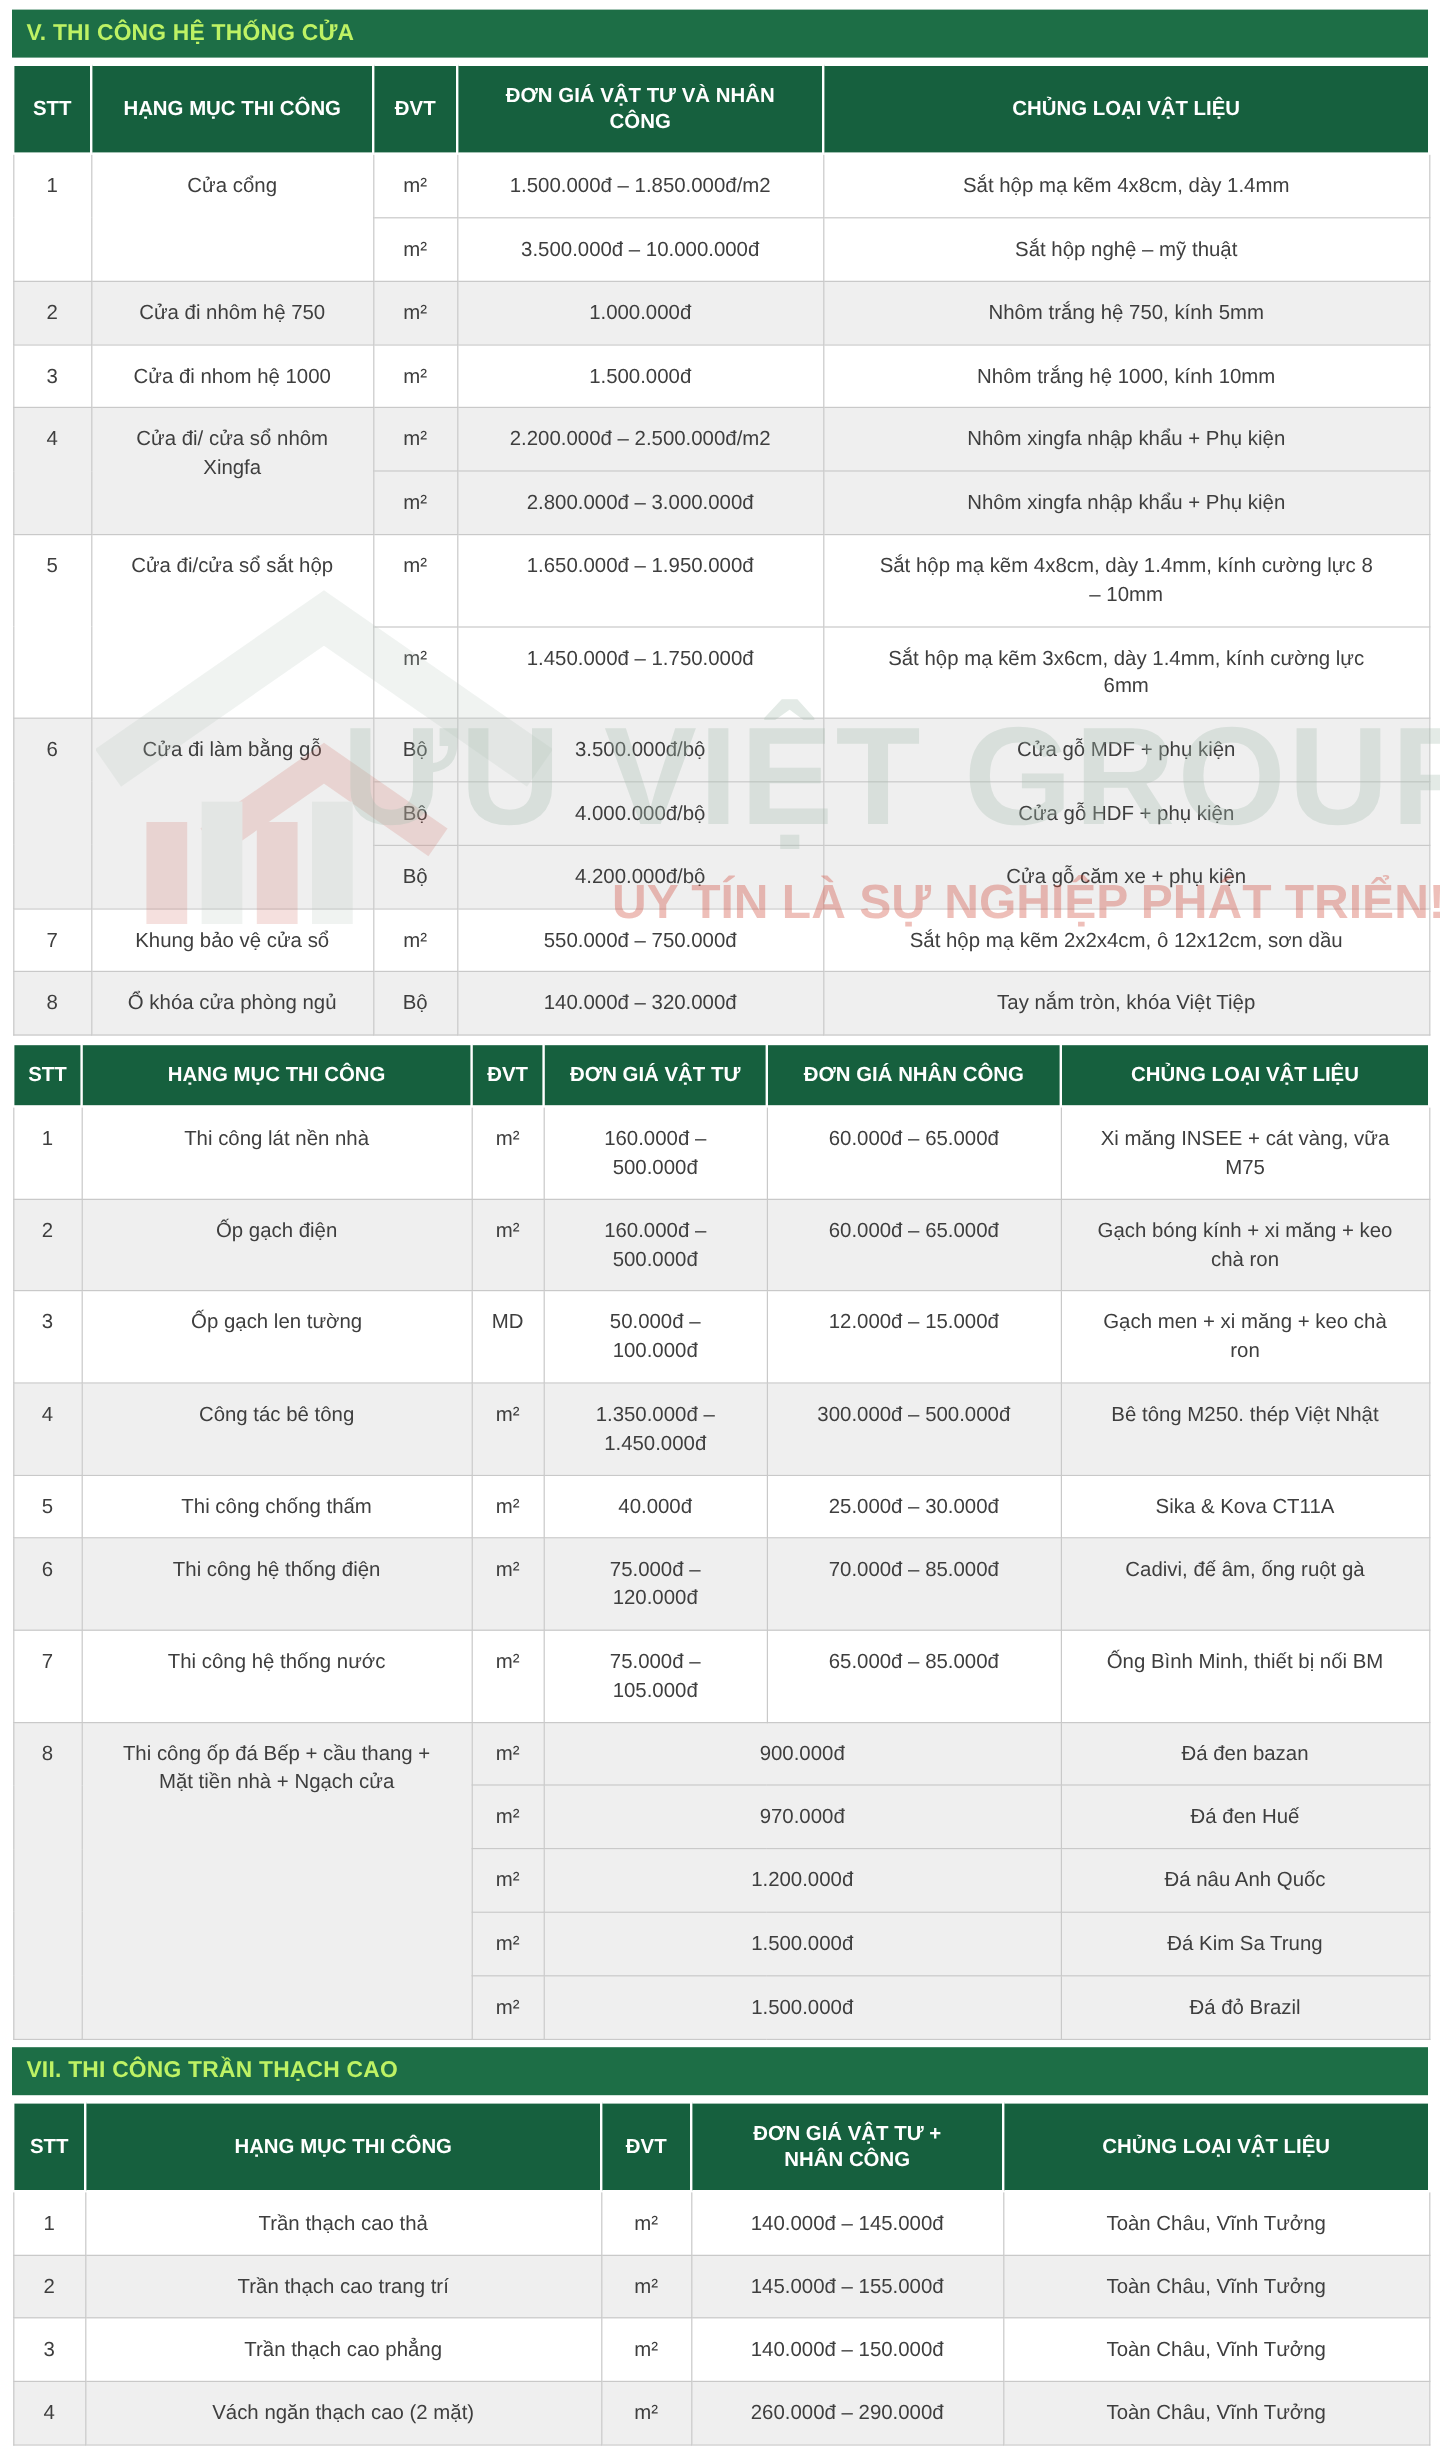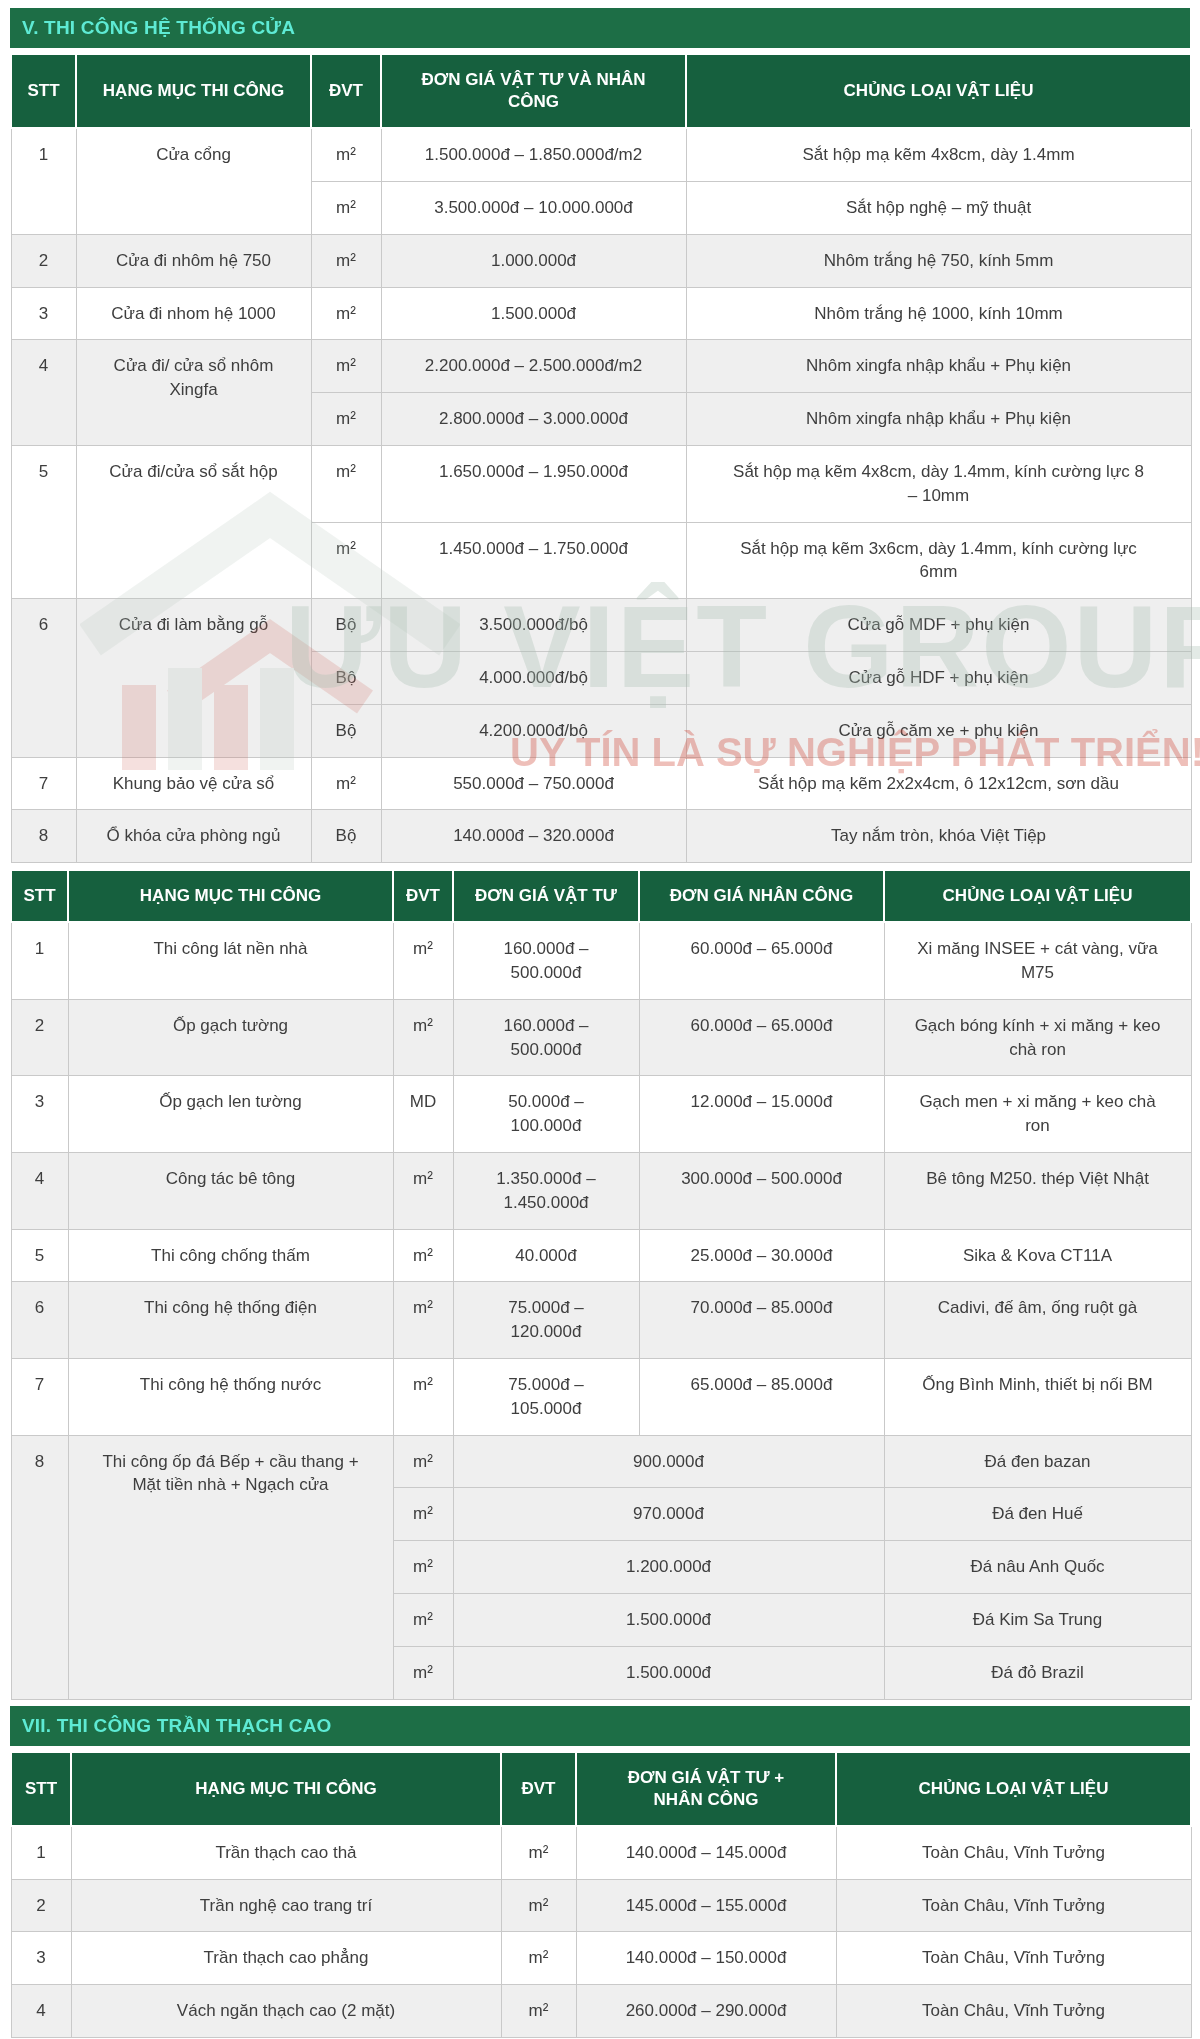--- a/index.html
+++ b/index.html
@@ -8,21 +8,21 @@
     width:1200px;
     font-family:"Liberation Sans","DejaVu Sans",sans-serif;
     color:#3e3e3e;
   }
   .page { position:relative; width:1200px; padding:8px 10px 0 10px; }
 
   .section { margin-bottom:6px; }
   .section-bar {
     height:40px;
     background:#1d6e46;
-    color:#5eead4;
+    color:#bef264;
     font-weight:bold;
     font-size:19px;
     line-height:40px;
     padding-left:12px;
     margin-bottom:5px;
     letter-spacing:.2px;
   }
 
   table { width:1180px; border-collapse:collapse; table-layout:fixed; }
   th {
@@ -213,21 +213,21 @@
             <td class="left">Thi công lát nền nhà</td>
             <td class="center">m²</td>
             <td class="center">160.000đ –
 500.000đ</td>
             <td class="center">60.000đ –  65.000đ</td>
             <td class="left">Xi măng INSEE + cát vàng, vữa
 M75</td>
           </tr>
           <tr class="shade">
             <td class="center">2</td>
-            <td class="left">Ốp gạch tường</td>
+            <td class="left">Ốp gạch điện</td>
             <td class="center">m²</td>
             <td class="center">160.000đ –
 500.000đ</td>
             <td class="center">60.000đ –  65.000đ</td>
             <td class="left">Gạch bóng kính + xi măng + keo
 chà ron</td>
           </tr>
           <tr>
             <td class="center">3</td>
             <td class="left">Ốp gạch len tường</td>
@@ -328,21 +328,21 @@
         <tbody>
           <tr>
             <td class="center">1</td>
             <td class="left">Trần thạch cao thả</td>
             <td class="center">m²</td>
             <td class="center">140.000đ – 145.000đ</td>
             <td class="left">Toàn Châu, Vĩnh Tưởng</td>
           </tr>
           <tr class="shade">
             <td class="center">2</td>
-            <td class="left">Trần nghệ cao trang trí</td>
+            <td class="left">Trần thạch cao trang trí</td>
             <td class="center">m²</td>
             <td class="center">145.000đ – 155.000đ</td>
             <td class="left">Toàn Châu, Vĩnh Tưởng</td>
           </tr>
           <tr>
             <td class="center">3</td>
             <td class="left">Trần thạch cao phẳng</td>
             <td class="center">m²</td>
             <td class="center">140.000đ – 150.000đ</td>
             <td class="left">Toàn Châu, Vĩnh Tưởng</td>

